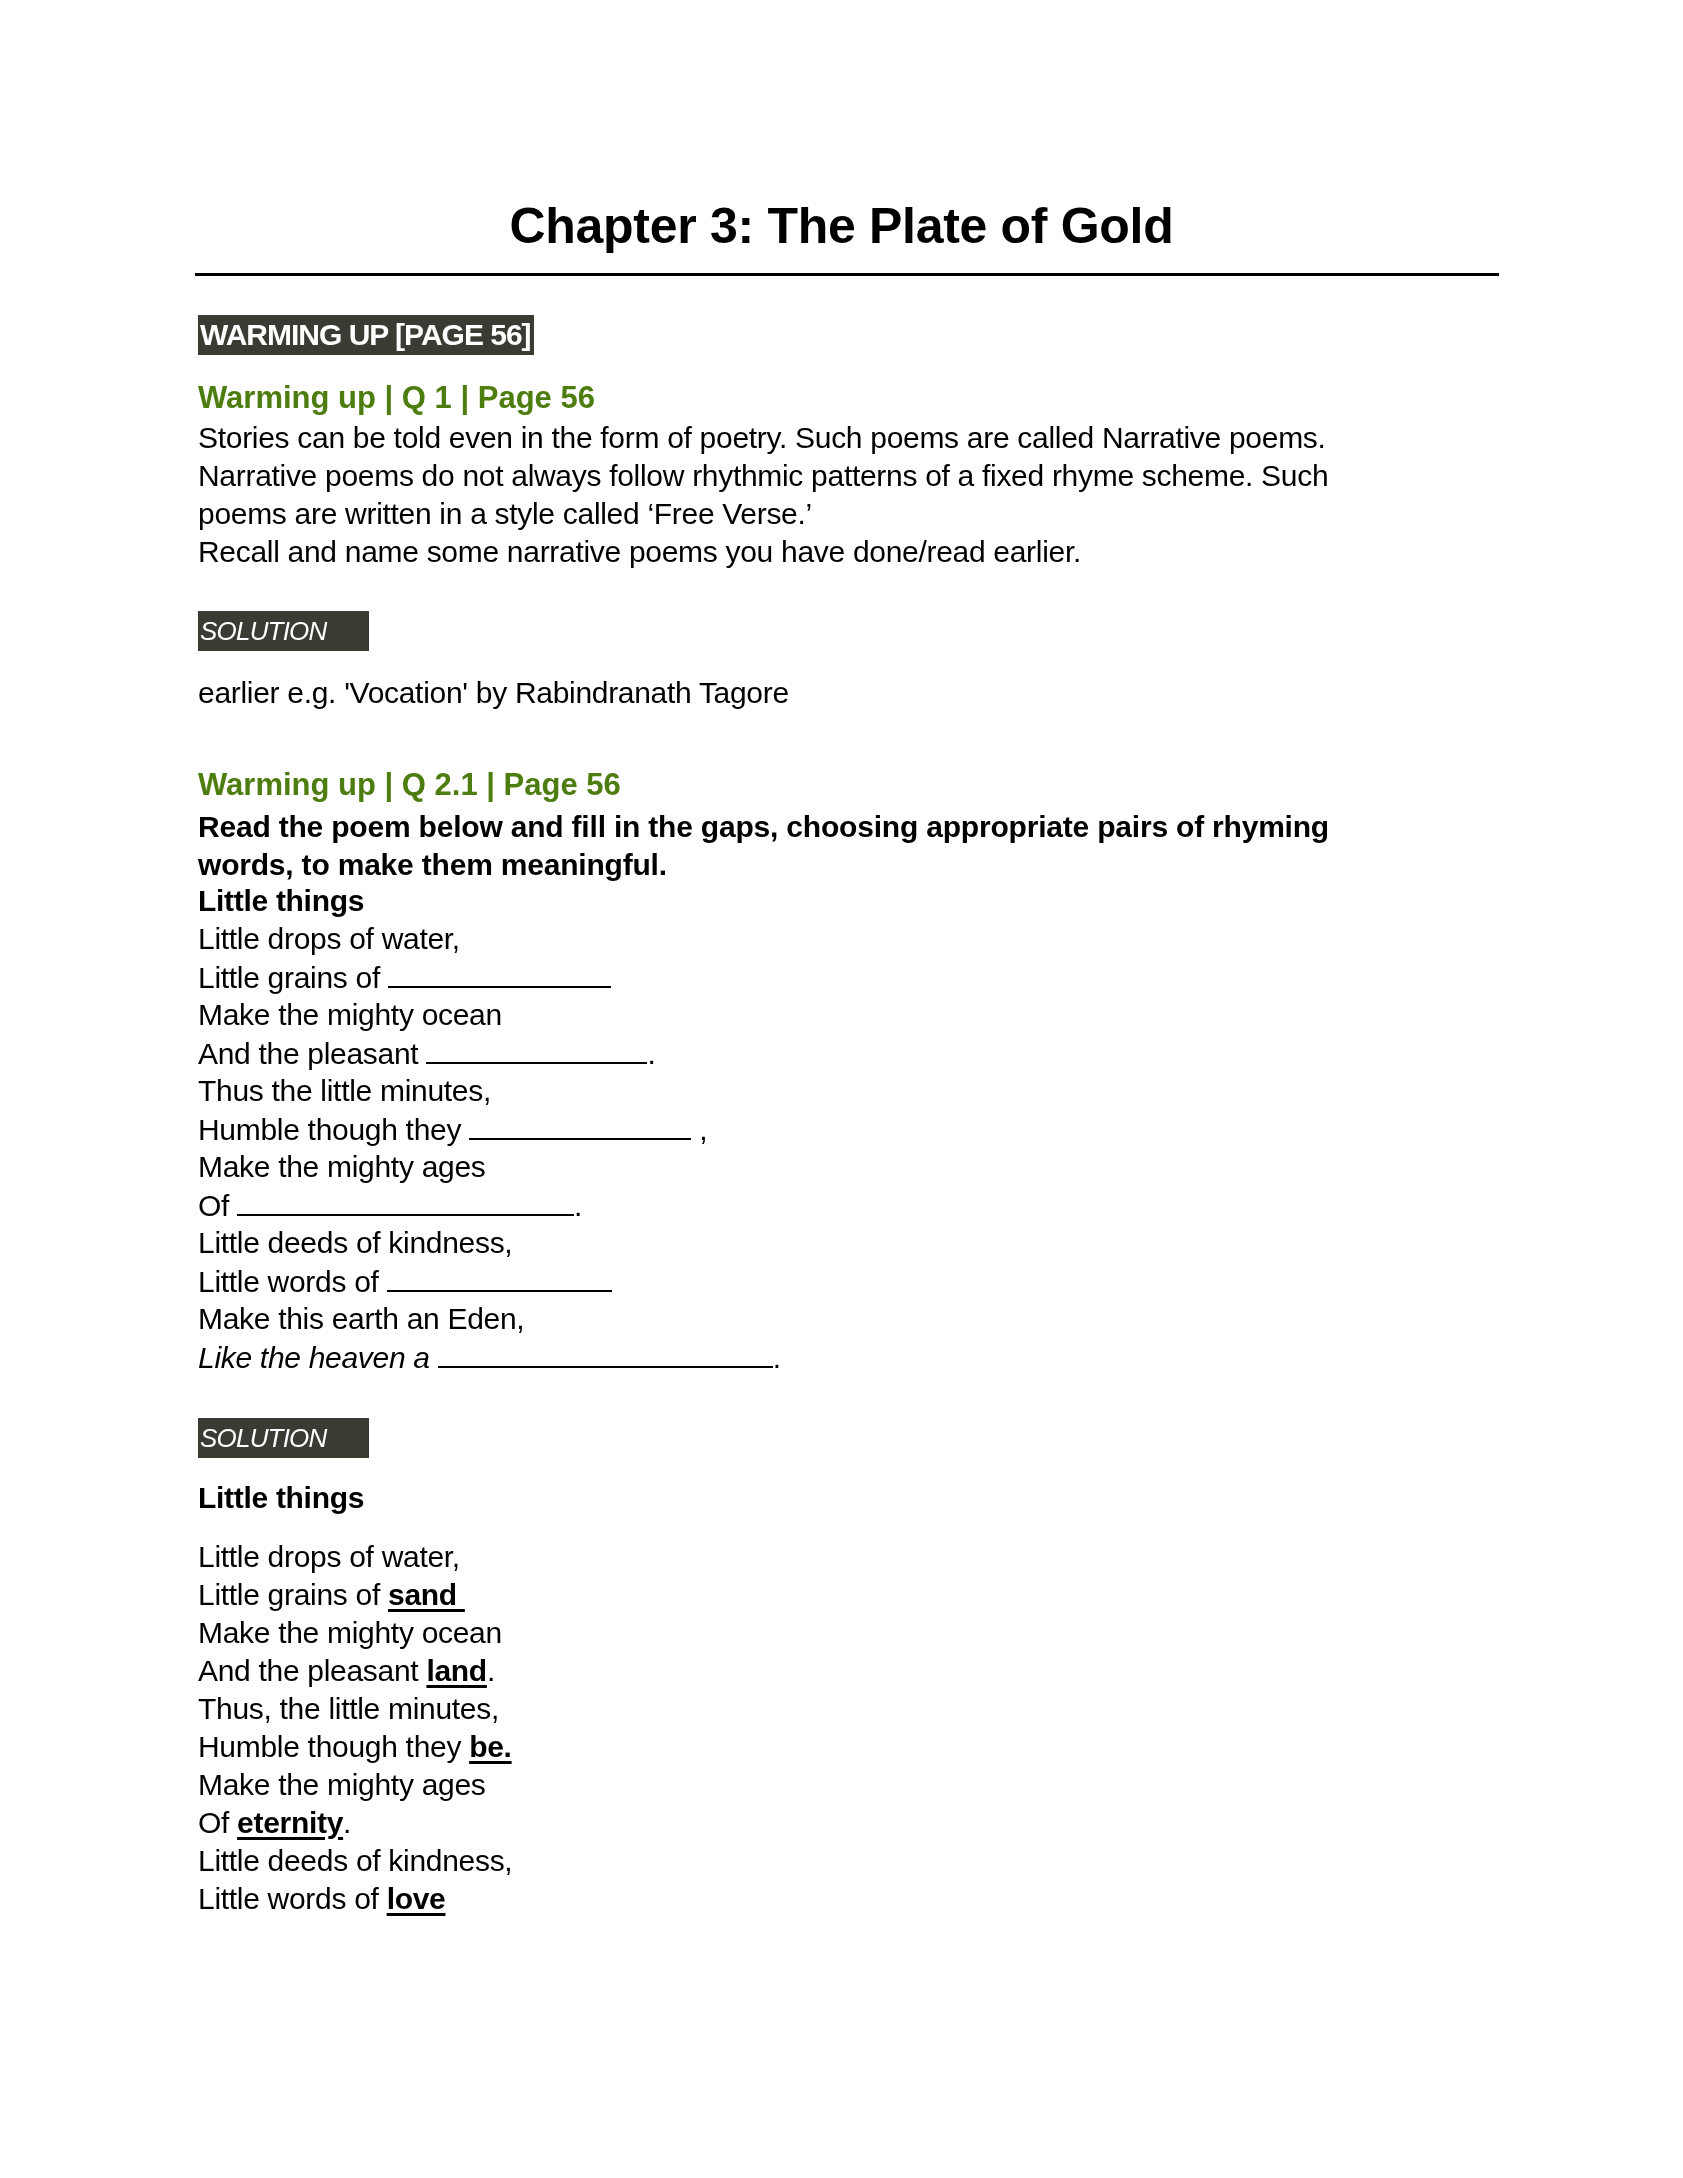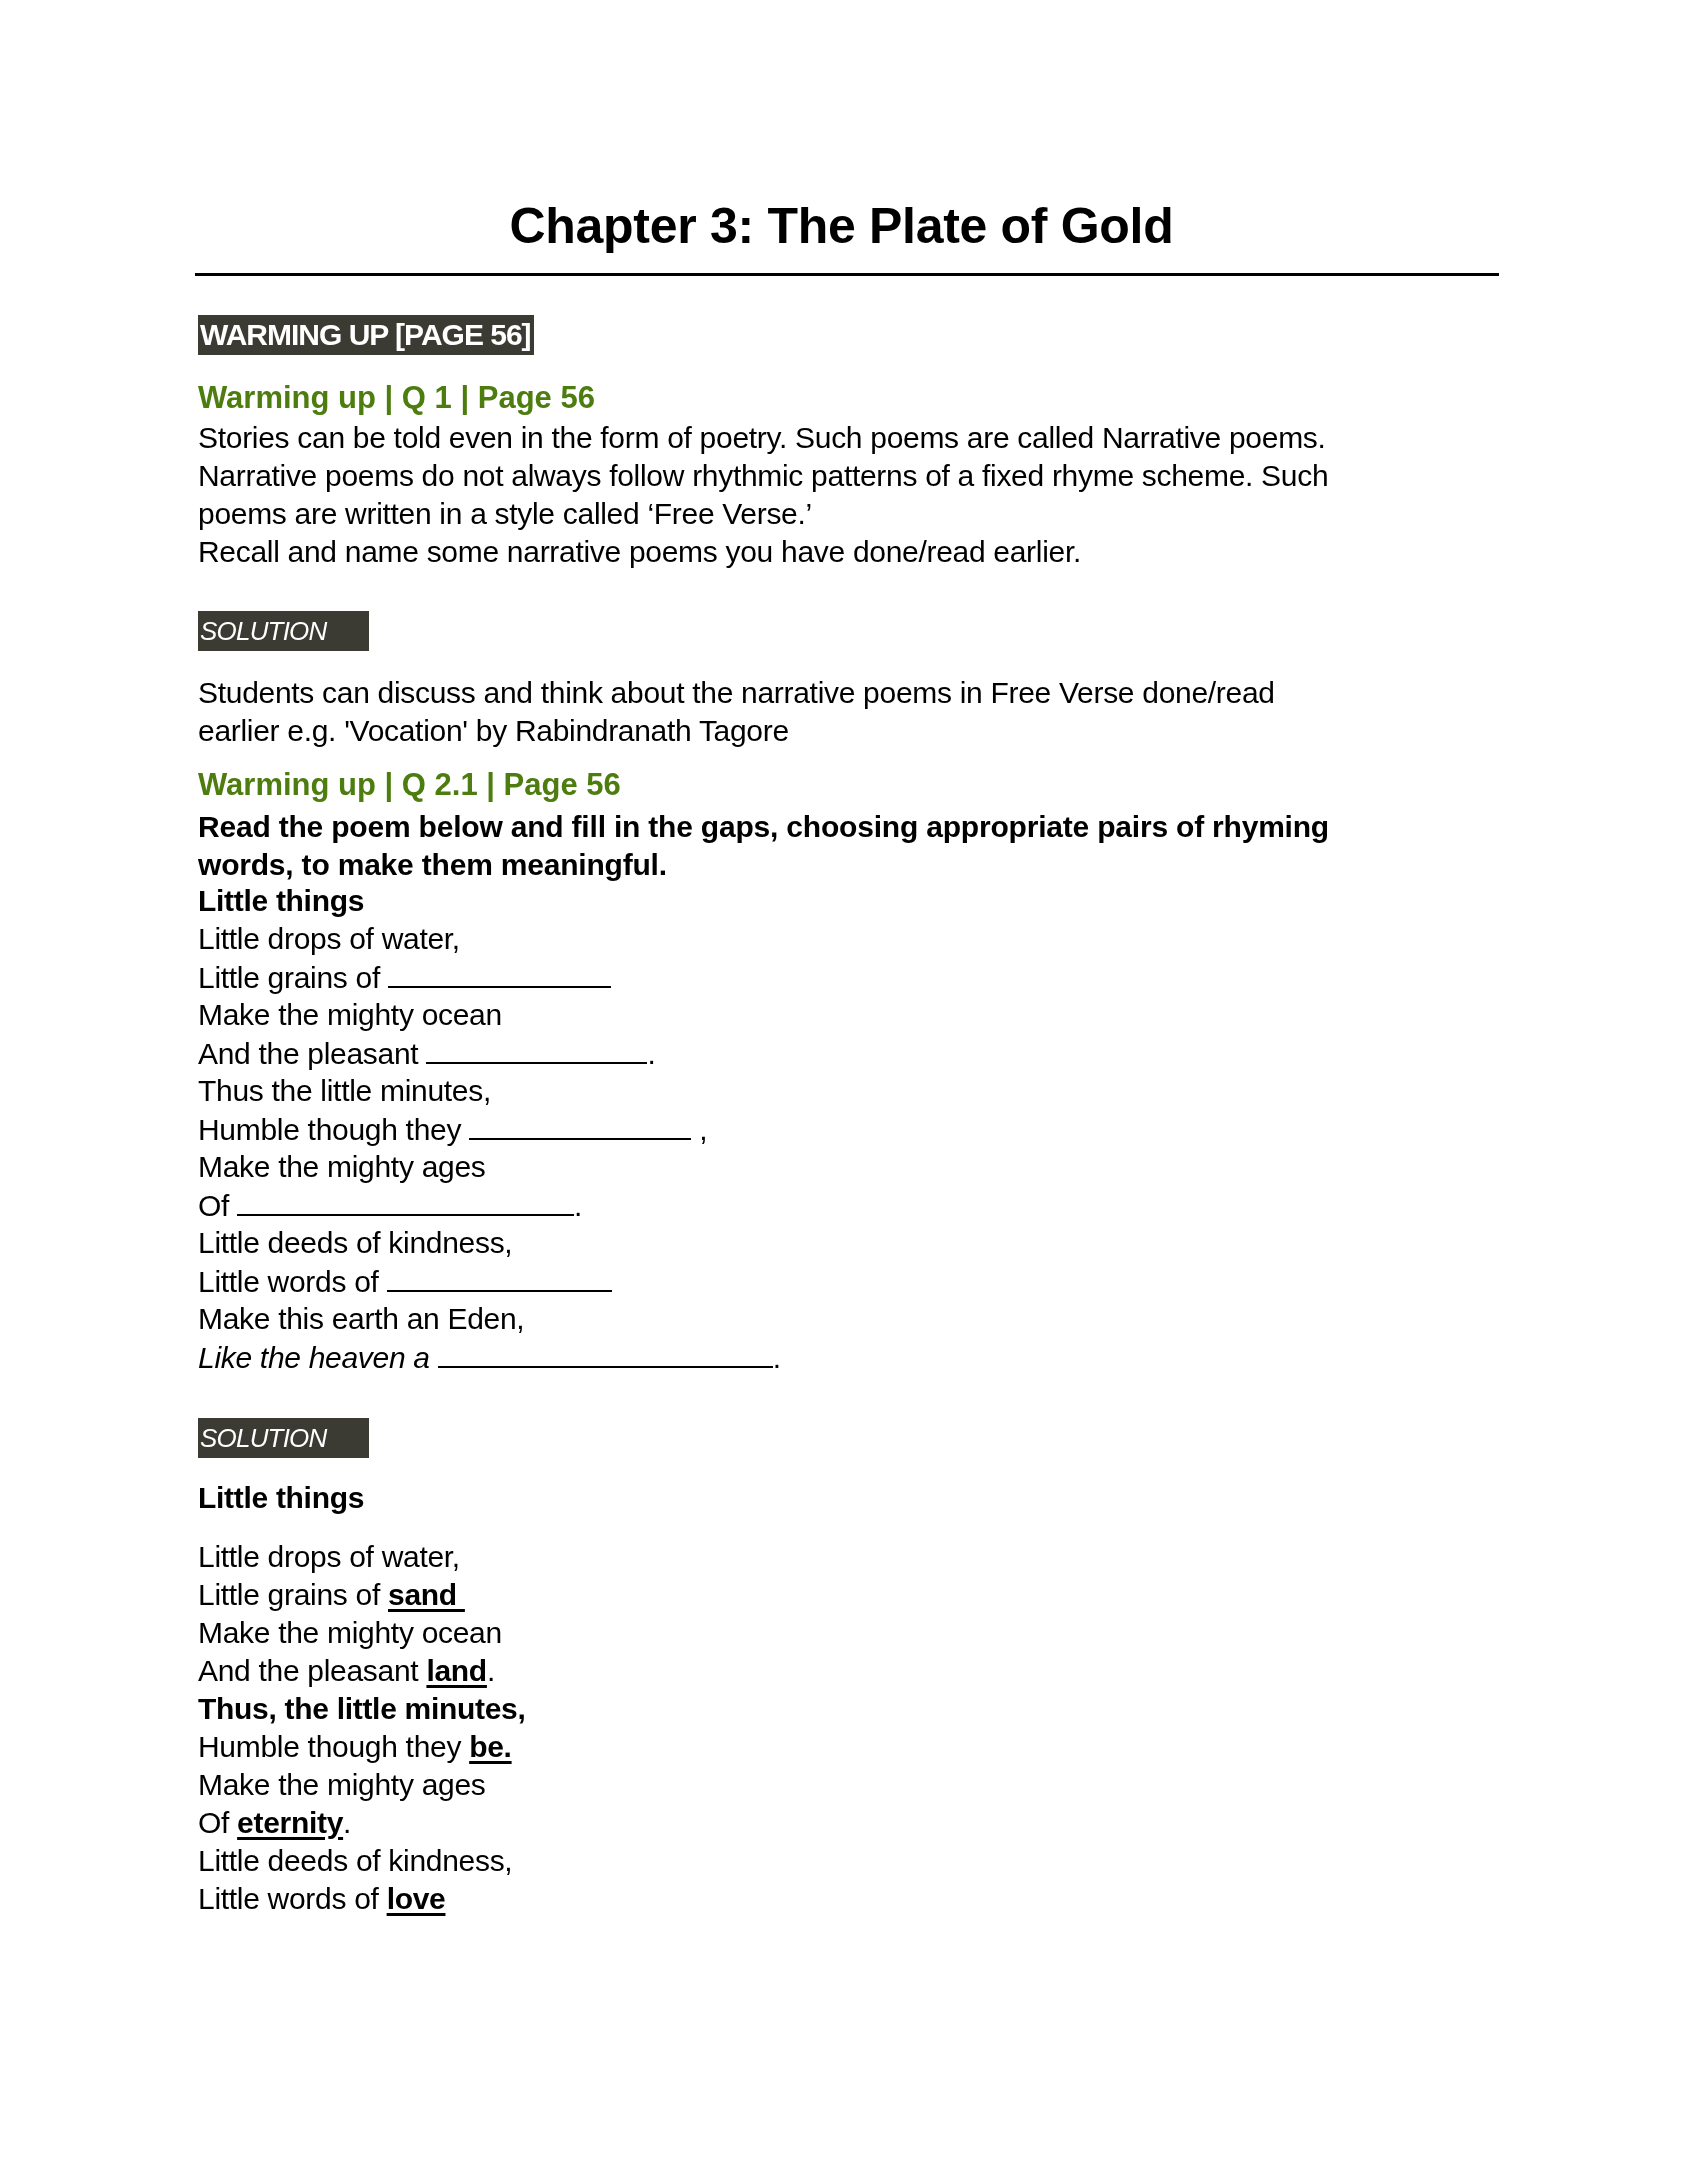--- a/index.html
+++ b/index.html
@@ -46,21 +46,20 @@
 <div class="green-h" style="top:379px">Warming up | Q 1 | Page 56</div>
 <div class="para" style="top:419px">
   <div>Stories can be told even in the form of poetry. Such poems are called Narrative poems.</div>
   <div>Narrative poems do not always follow rhythmic patterns of a fixed rhyme scheme. Such</div>
   <div>poems are written in a style called ‘Free Verse.’</div>
   <div>Recall and name some narrative poems you have done/read earlier.</div>
 </div>
 
 <div class="tagbox tag-sol" style="top:611px">SOLUTION</div>
 <div class="para" style="top:674px">
-  <div>Students can discuss and think about the narrative poems in Free Verse done/read</div>
   <div>earlier e.g. 'Vocation' by Rabindranath Tagore</div>
 </div>
 
 <div class="green-h" style="top:766px">Warming up | Q 2.1 | Page 56</div>
 <div class="para bold" style="top:808px; letter-spacing:-0.2px">
   <div>Read the poem below and fill in the gaps, choosing appropriate pairs of rhyming</div>
   <div>words, to make them meaningful.</div>
 </div>
 <div class="para bold" style="top:882px">Little things</div>
 <div class="para" id="q2-poem" style="top:920px">
@@ -78,20 +77,20 @@
     <div><span style="white-space: pre; font-style: italic;">Like the heaven a </span><span class="blank" style="width: 335px;"></span><span style="white-space: pre;">.</span></div>
   </div>
 
 <div class="tagbox tag-sol" style="top:1418px">SOLUTION</div>
 <div class="para bold" style="top:1479px">Little things</div>
 <div class="para" id="q2-solution-poem" style="top:1538px">
     <div><span style="white-space: pre;">Little drops of water,</span></div>
     <div><span style="white-space: pre;">Little grains of </span><span class="ans">sand </span></div>
     <div><span style="white-space: pre;">Make the mighty ocean</span></div>
     <div><span style="white-space: pre;">And the pleasant </span><span class="ans">land</span><span>.</span></div>
-    <div><span style="white-space: pre; font-weight: bold;">Thus, the little minutes,</span></div>
+    <div><span style="white-space: pre;">Thus, the little minutes,</span></div>
     <div><span style="white-space: pre;">Humble though they </span><span class="ans">be.</span></div>
     <div><span style="white-space: pre;">Make the mighty ages</span></div>
     <div><span style="white-space: pre;">Of </span><span class="ans">eternity</span><span>.</span></div>
     <div><span style="white-space: pre;">Little deeds of kindness,</span></div>
     <div><span style="white-space: pre;">Little words of </span><span class="ans">love</span></div>
   </div>
 
 
 </body></html>

